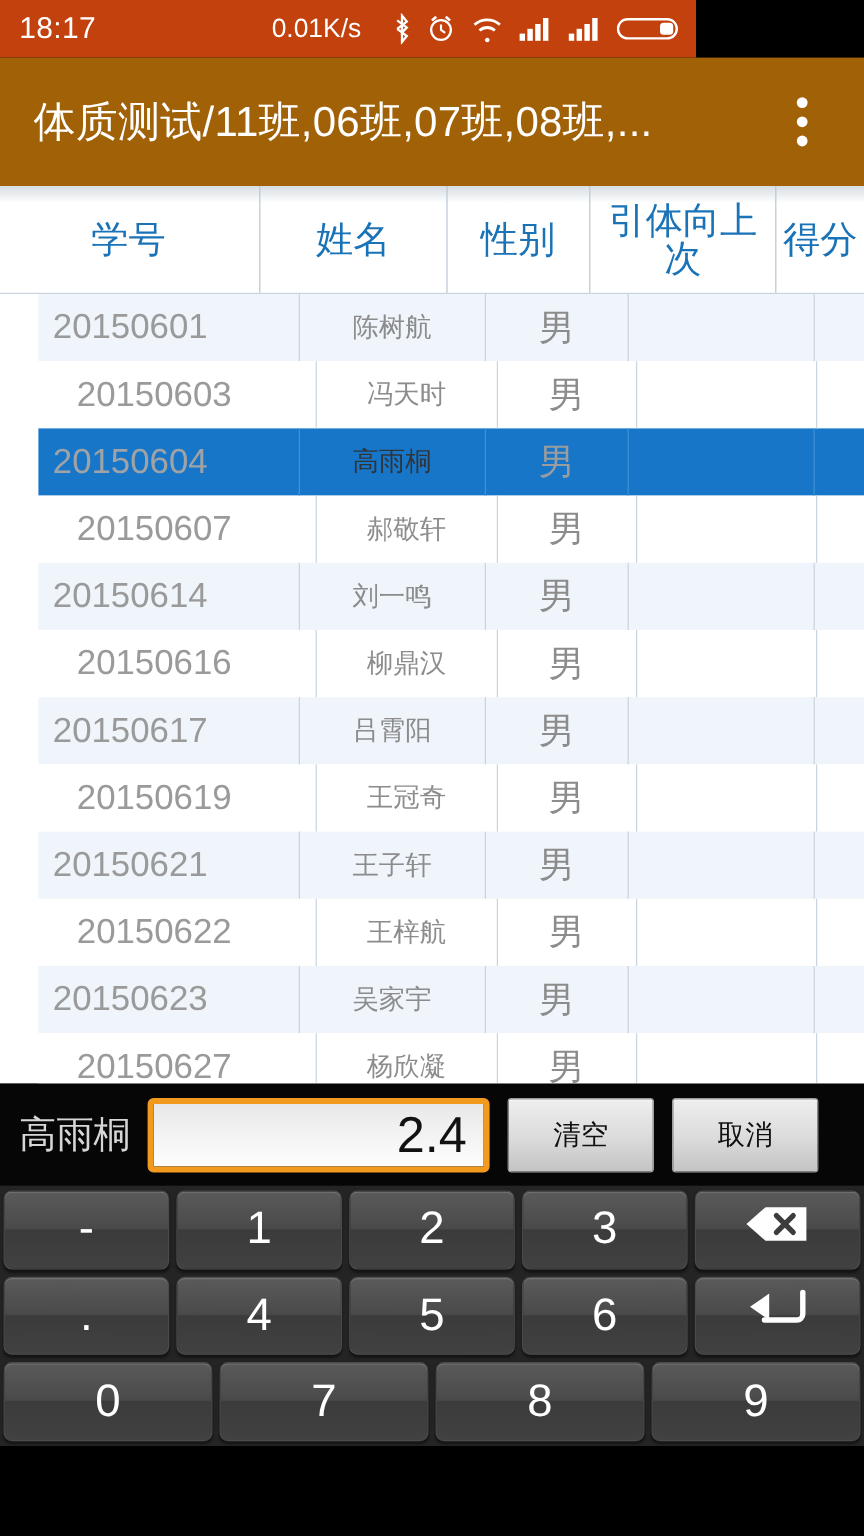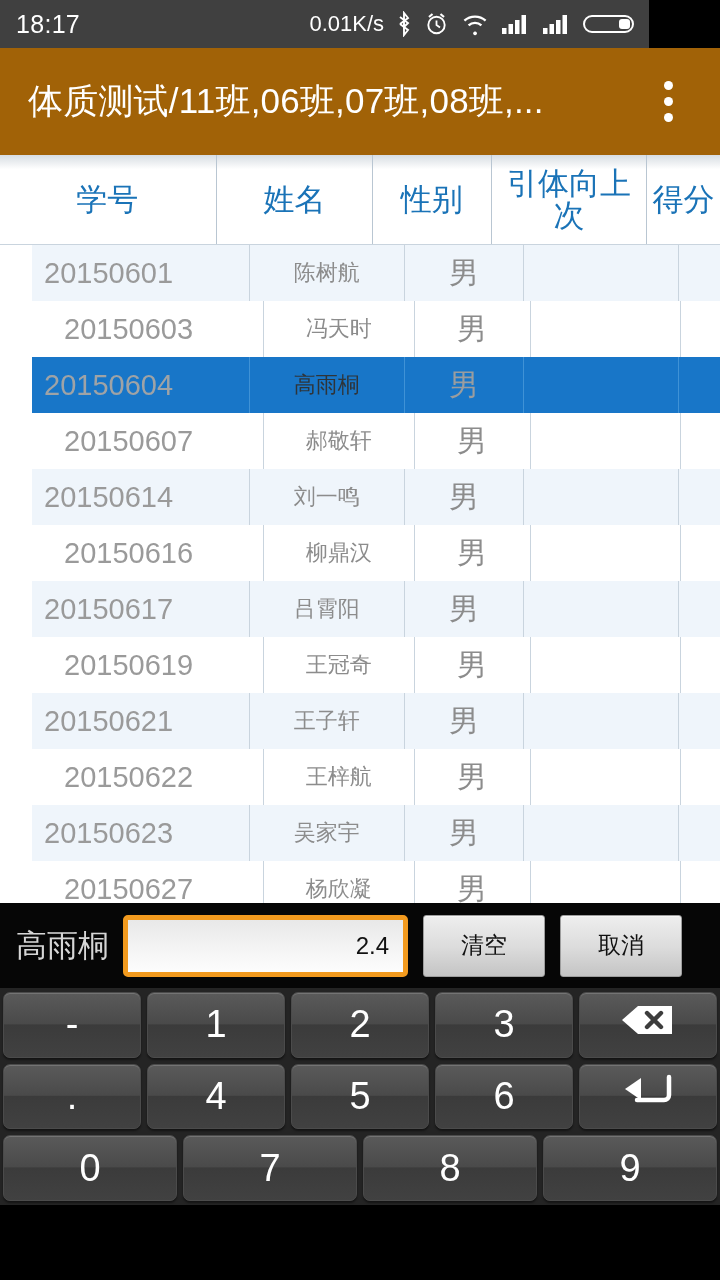--- a/index.html
+++ b/index.html
@@ -1,29 +1,29 @@
 <!DOCTYPE html>
 <html><head>
 <meta charset="utf-8">
 <style>
   * { margin:0; padding:0; box-sizing:border-box; }
   html,body { width:720px; height:1280px; background:#000; overflow:hidden; }
   body { font-family:"Liberation Sans","DejaVu Sans",sans-serif; }
 
   
   #status-bar{
-    position:absolute; top:0; left:0; width:649px; height:48px;
-    background:#404040; color:#fff; display:flex; align-items:center;
+    position:absolute; top:0; left:0; width:580px; height:48px;
+    background:#c2410c; color:#fff; display:flex; align-items:center;
   }
   #status-time{ margin-left:16px; font-size:25px; letter-spacing:.3px; color:#fff; }
   #status-right{
     position:absolute; right:14px; top:0; height:48px;
     display:flex; align-items:center; gap:11px;
   }
-  #status-speed{ font-size:22px; color:#fff; margin-right:0; }
+  #status-speed{ font-size:22px; color:#fff; margin-right:14px; }
   .sicon{ display:block; }
 
   
   #action-bar{
     position:absolute; top:48px; left:0; width:720px; height:107px;
     background:#a16207; display:flex; align-items:center;
   }
   #app-title{
     color:#fff; font-size:35px; margin-left:28px; white-space:nowrap;
     overflow:hidden; max-width:590px; letter-spacing:.2px;
@@ -80,21 +80,21 @@
   #input-bar{
     position:absolute; top:903px; left:0; width:720px; height:85px;
     background:#060606; display:flex; align-items:center;
   }
   #input-label{ color:#d6d6d6; font-size:31px; margin-left:16px; white-space:nowrap; }
   #value-input{
     margin-left:14px; width:285px; height:62px;
     border:5px solid #f29a1e; border-radius:5px;
     background:linear-gradient(to bottom,#e8e8e8 0%,#f2f2f2 45%,#fdfdfd 100%);
     display:flex; align-items:center; justify-content:flex-end;
-    padding-right:14px; color:#111; font-size:24px;
+    padding-right:14px; color:#111; font-size:42px;
   }
   .topbtn{
     margin-left:15px; width:122px; height:62px; border-radius:3px;
     background:linear-gradient(to bottom,#eeeeee 0%,#dcdcdc 52%,#c4c4c4 100%);
     border:1px solid #9d9d9d; box-shadow:0 1px 0 rgba(255,255,255,.45) inset;
     display:flex; align-items:center; justify-content:center;
     color:#101010; font-size:23px;
   }
 
   

